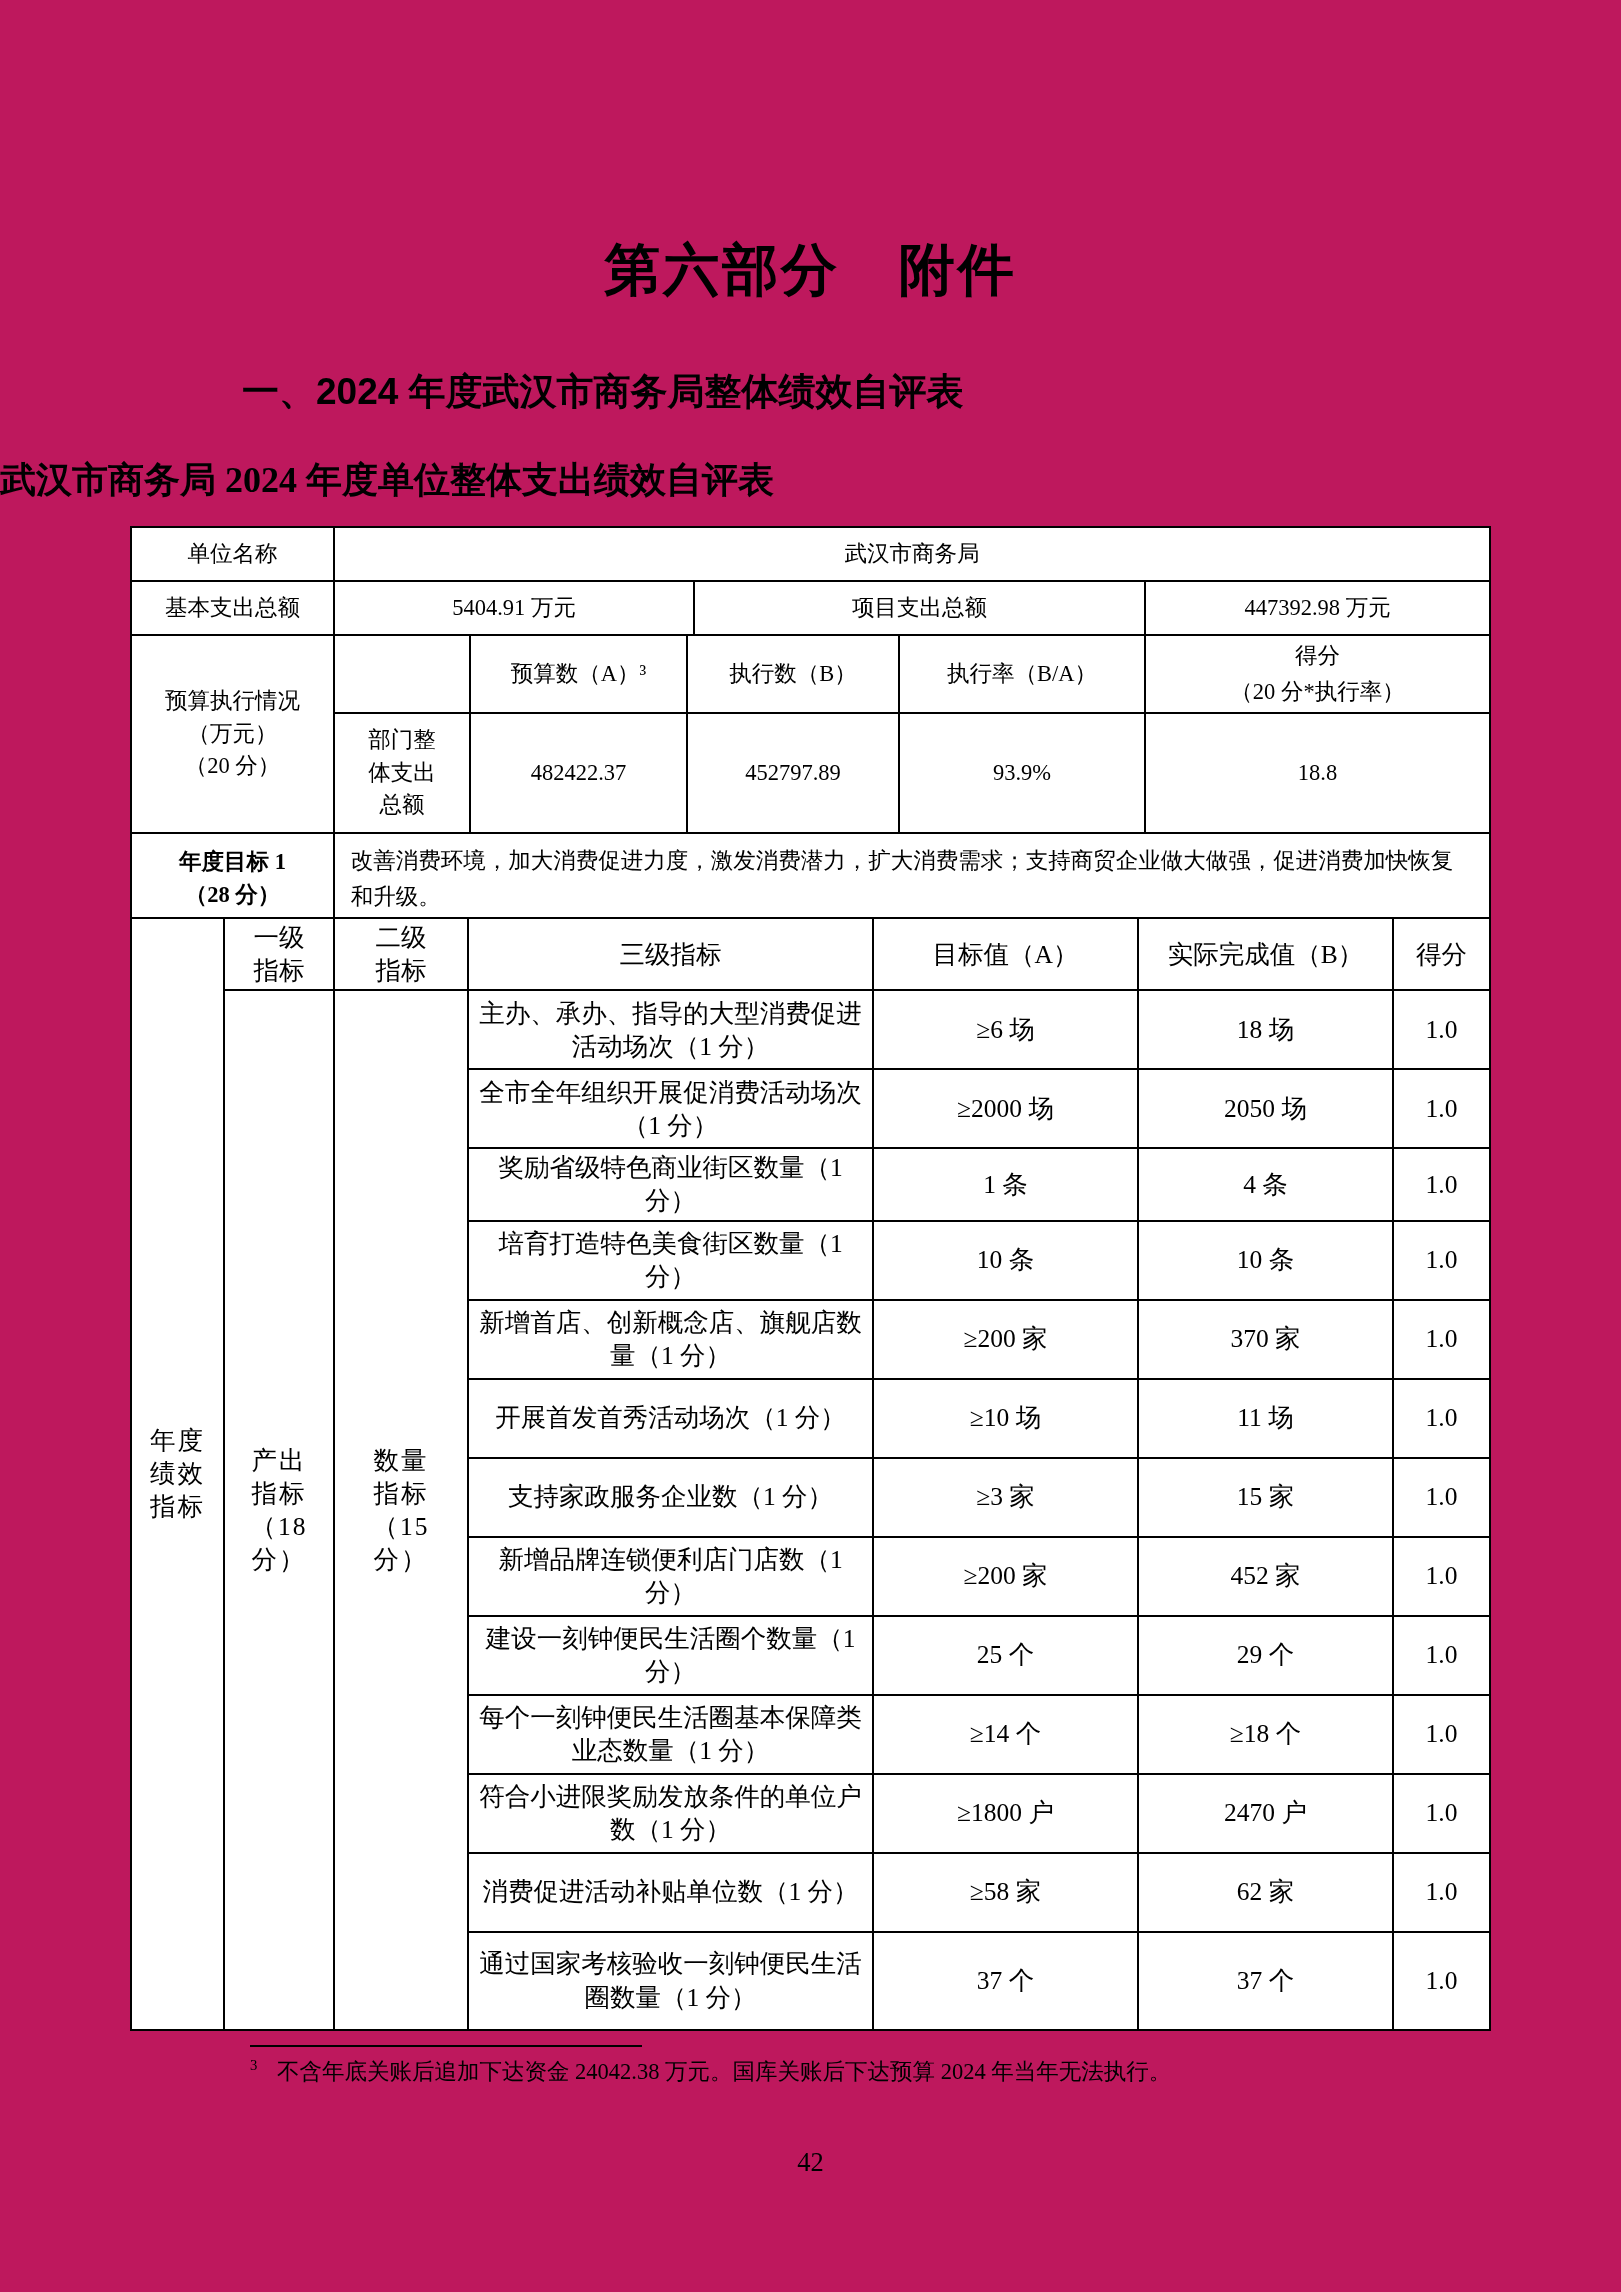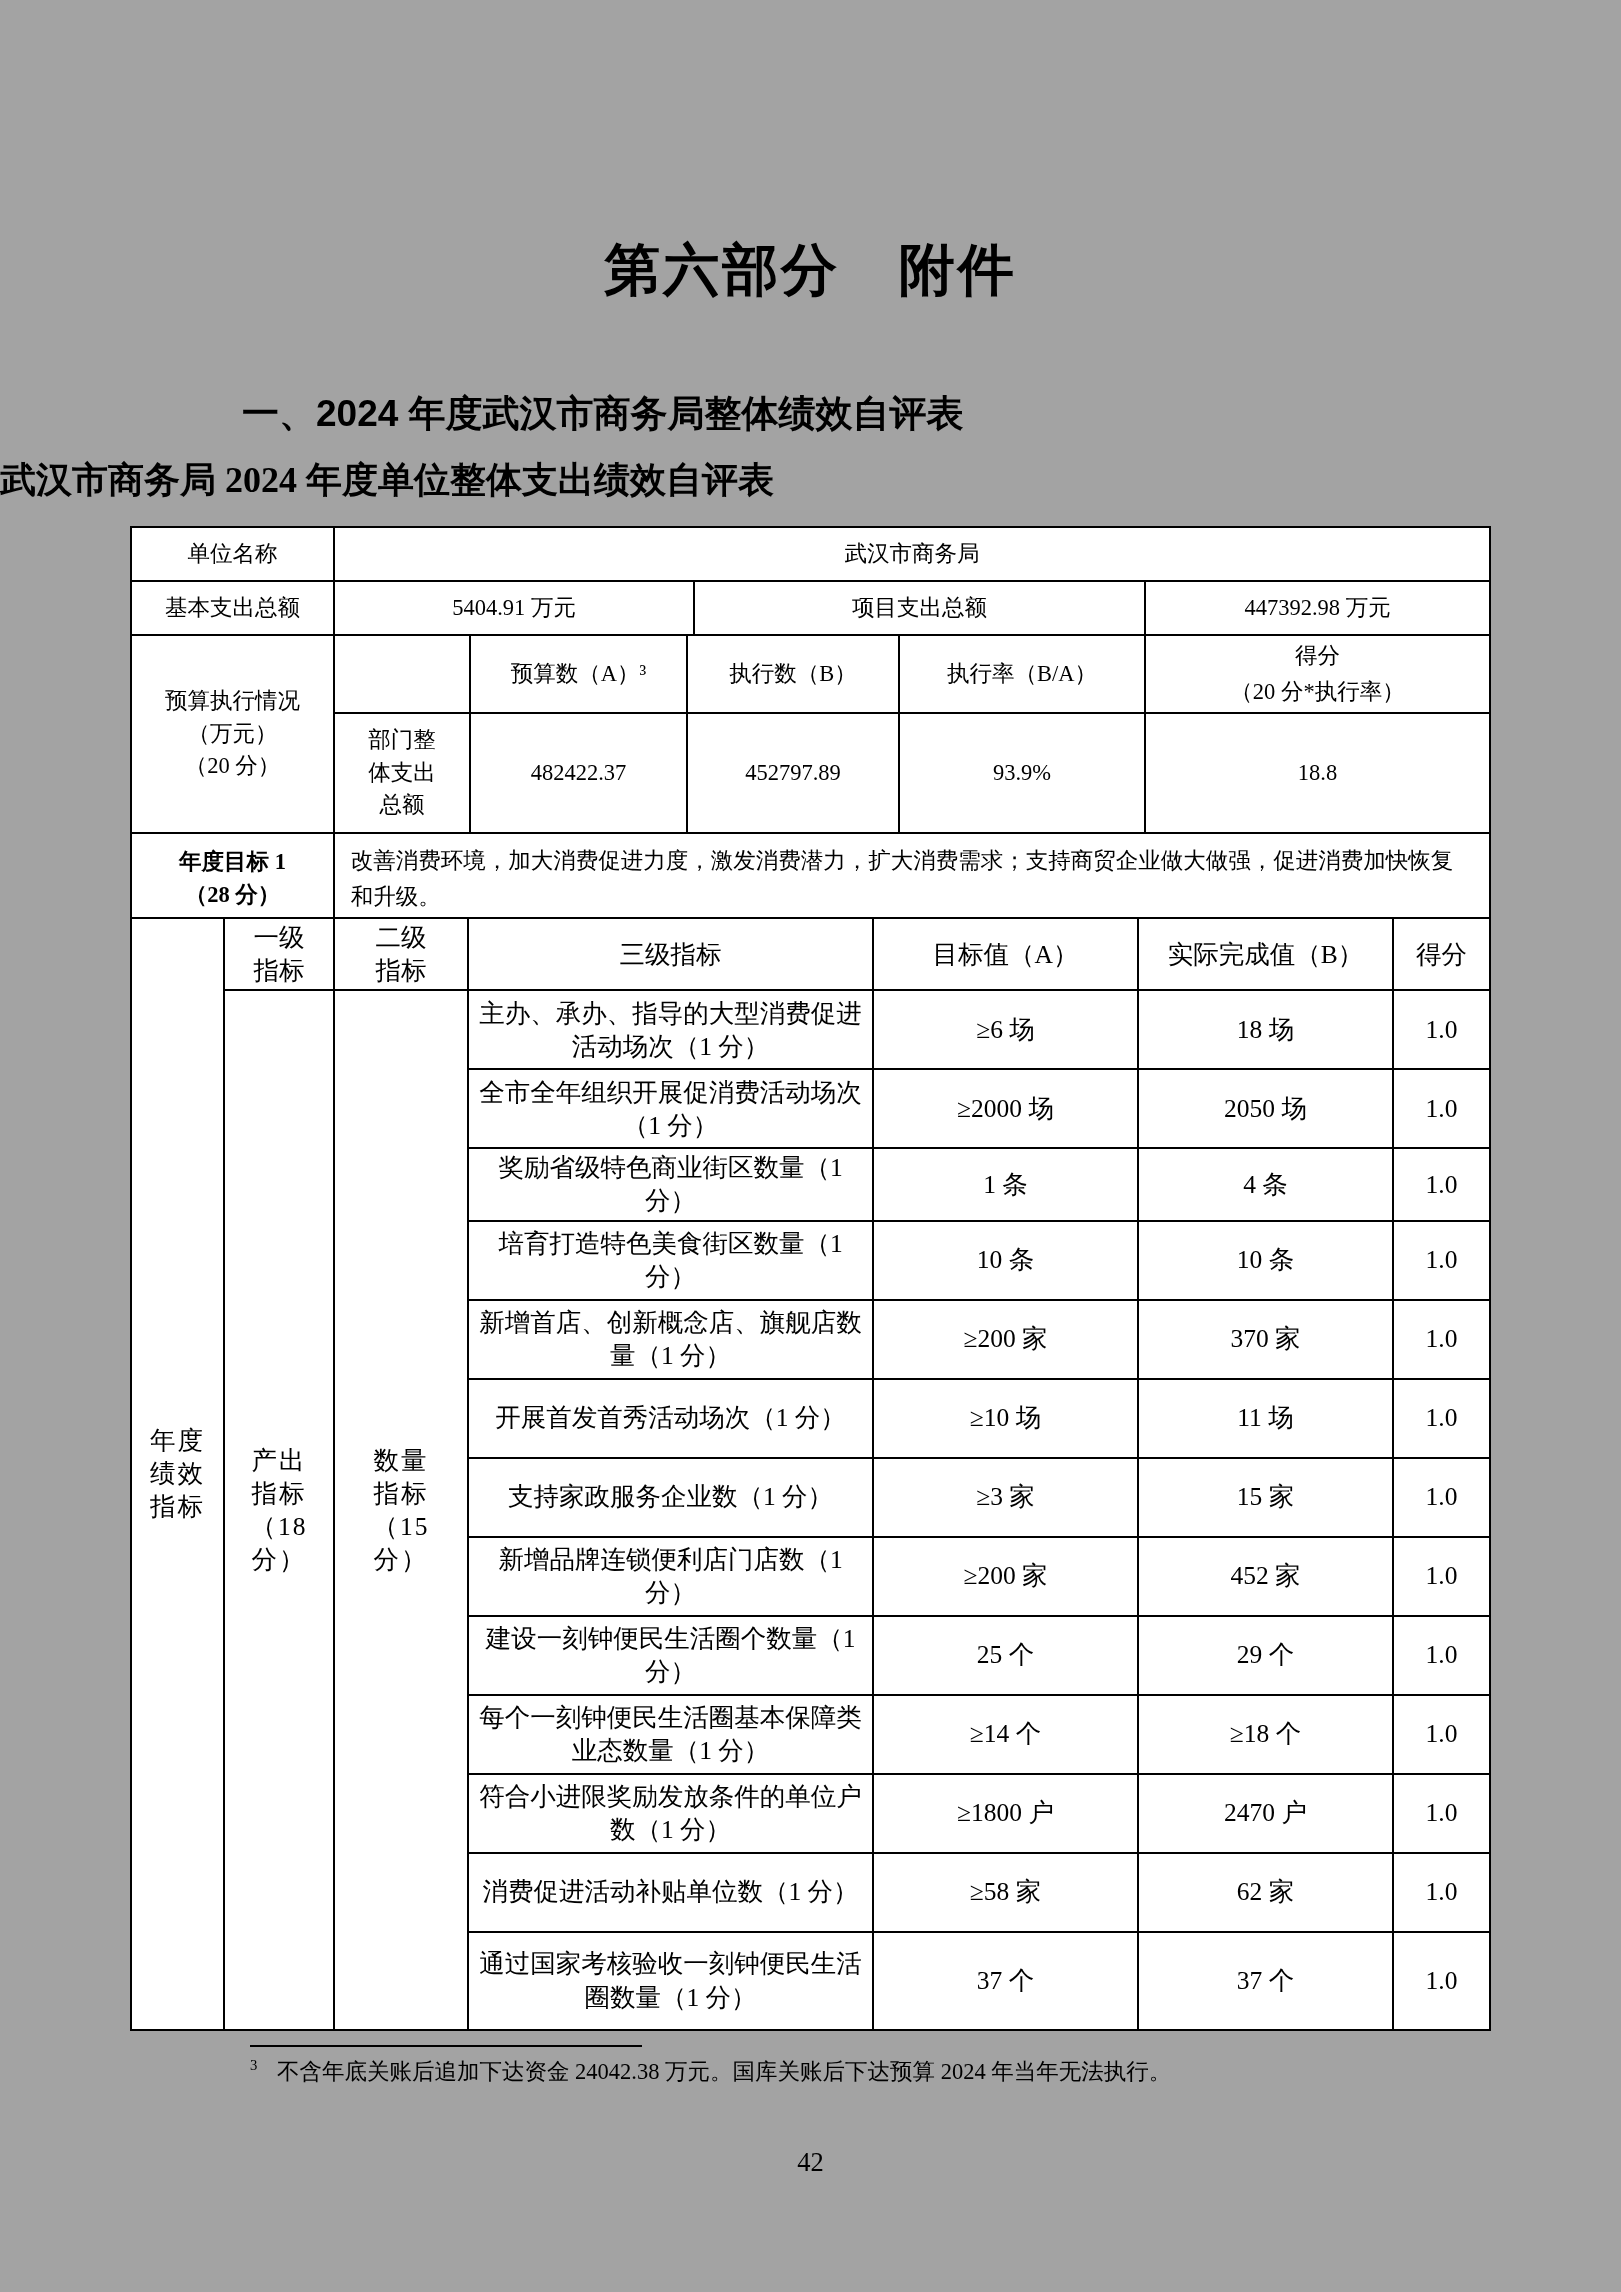--- a/index.html
+++ b/index.html
@@ -1,34 +1,34 @@
 <!DOCTYPE html>
 <html><head>
 <meta charset="utf-8">
 <style>
   * { margin:0; padding:0; box-sizing:border-box; }
   html,body { background:#888; }
   .page {
     position:relative;
     width:1621px; height:2293px;
     margin:0 auto;
-    background:#a3a3a3;
+    background:#be185d;
     color:#000;
     font-family:"Liberation Serif", serif;
     overflow:hidden;
   }
   .doc-title {
     position:absolute; top:233px; left:0; width:100%;
     text-align:center;
     font-family:"Liberation Sans", sans-serif;
     font-size:56px; font-weight:bold; letter-spacing:2.9px;
     white-space:pre;
   }
   .section-heading {
-    position:absolute; top:389px; left:242px;
+    position:absolute; top:367px; left:242px;
     font-family:"Liberation Sans", sans-serif;
     font-size:37px; font-weight:bold;
   }
   .table-title {
     position:absolute; top:456px; left:0; width:100%;
     text-align:left;
     font-family:"Liberation Serif", serif;
     font-size:36px; font-weight:bold;
   }
   table {

